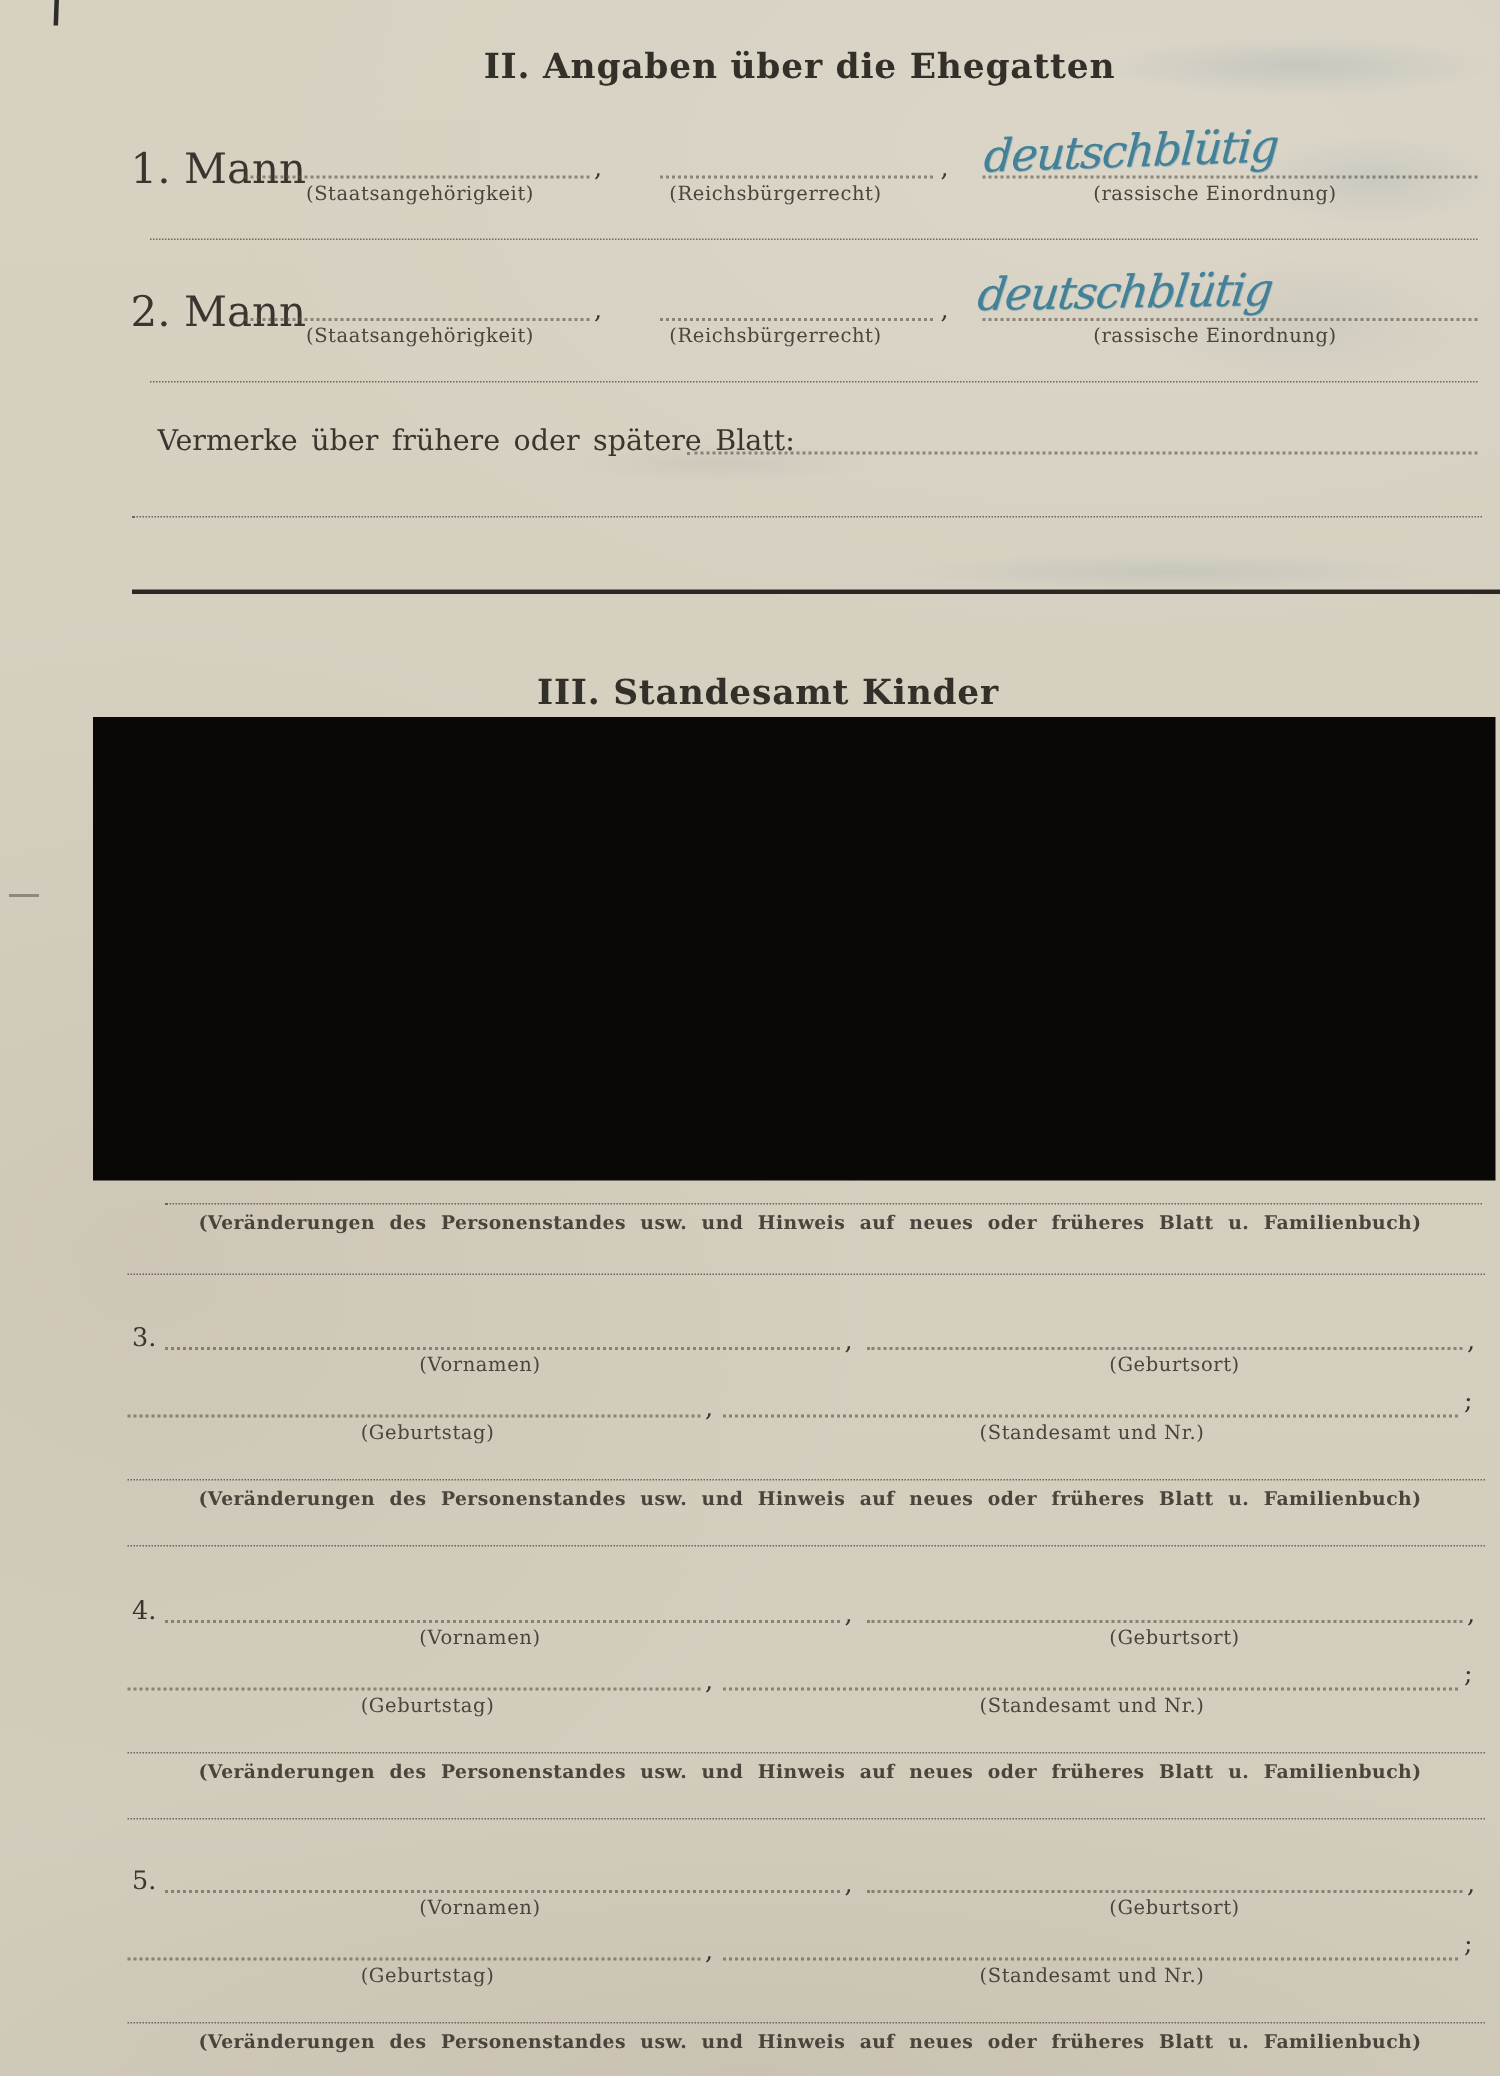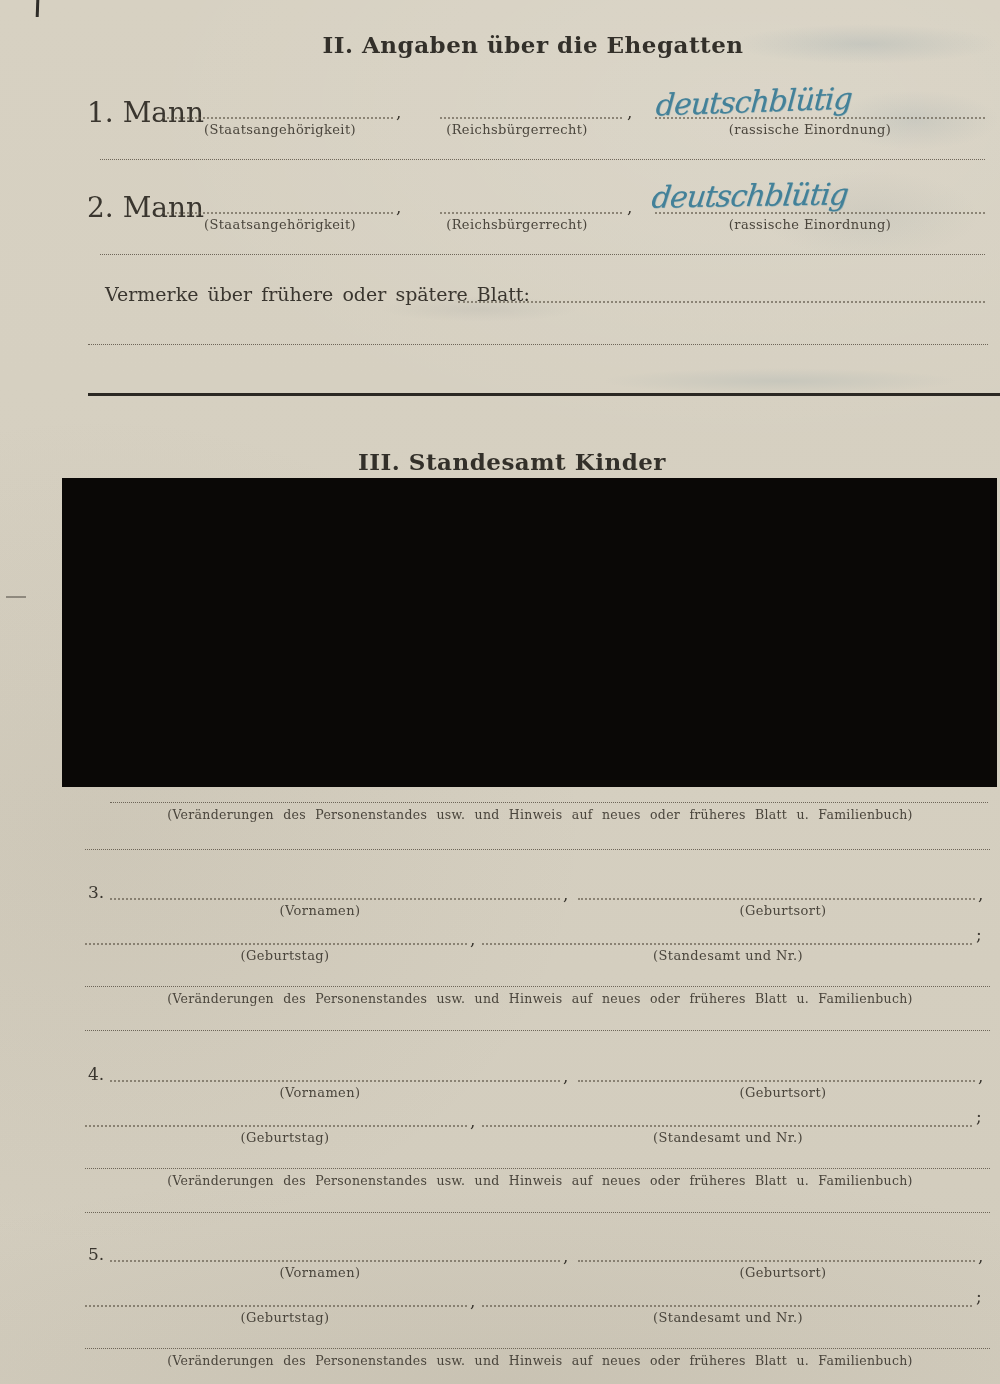--- a/index.html
+++ b/index.html
@@ -25,21 +25,21 @@
   .rownum{position:absolute;font-size:28px;color:#3a362f;white-space:nowrap;}
   .childnum{position:absolute;font-size:17px;color:#3a362f;}
   .dotline{position:absolute;height:0;border-bottom:2px dotted rgba(92,84,70,0.62);}
   .dotline.fine{border-bottom:1px dotted rgba(92,84,70,0.85);}
   .lbl{
     position:absolute;font-size:13px;color:#4a453c;transform:translateX(-50%);
     white-space:nowrap;letter-spacing:0.4px;
   }
   .caption{
     position:absolute;font-size:12.5px;color:#4a453c;transform:translateX(-50%);
-    white-space:nowrap;word-spacing:5px;letter-spacing:0.3px;
+    white-space:nowrap;word-spacing:5px;letter-spacing:0.3px;font-weight:bold;
   }
   .punct{position:absolute;font-size:17px;color:#3a362f;}
   .hand{
     position:absolute;font-style:italic;font-size:30px;letter-spacing:-1px;
     color:#3b7d97;opacity:0.95;white-space:nowrap;
     text-shadow:0.5px 0.5px 0.7px rgba(59,125,151,0.55);
   }
   .hand.m{transform:rotate(-2deg) skewX(-6deg);}
   .hand.f{transform:rotate(-1deg) skewX(-8deg);}
   .vermerke{position:absolute;font-size:19px;color:#3a362f;white-space:nowrap;word-spacing:3px;}

